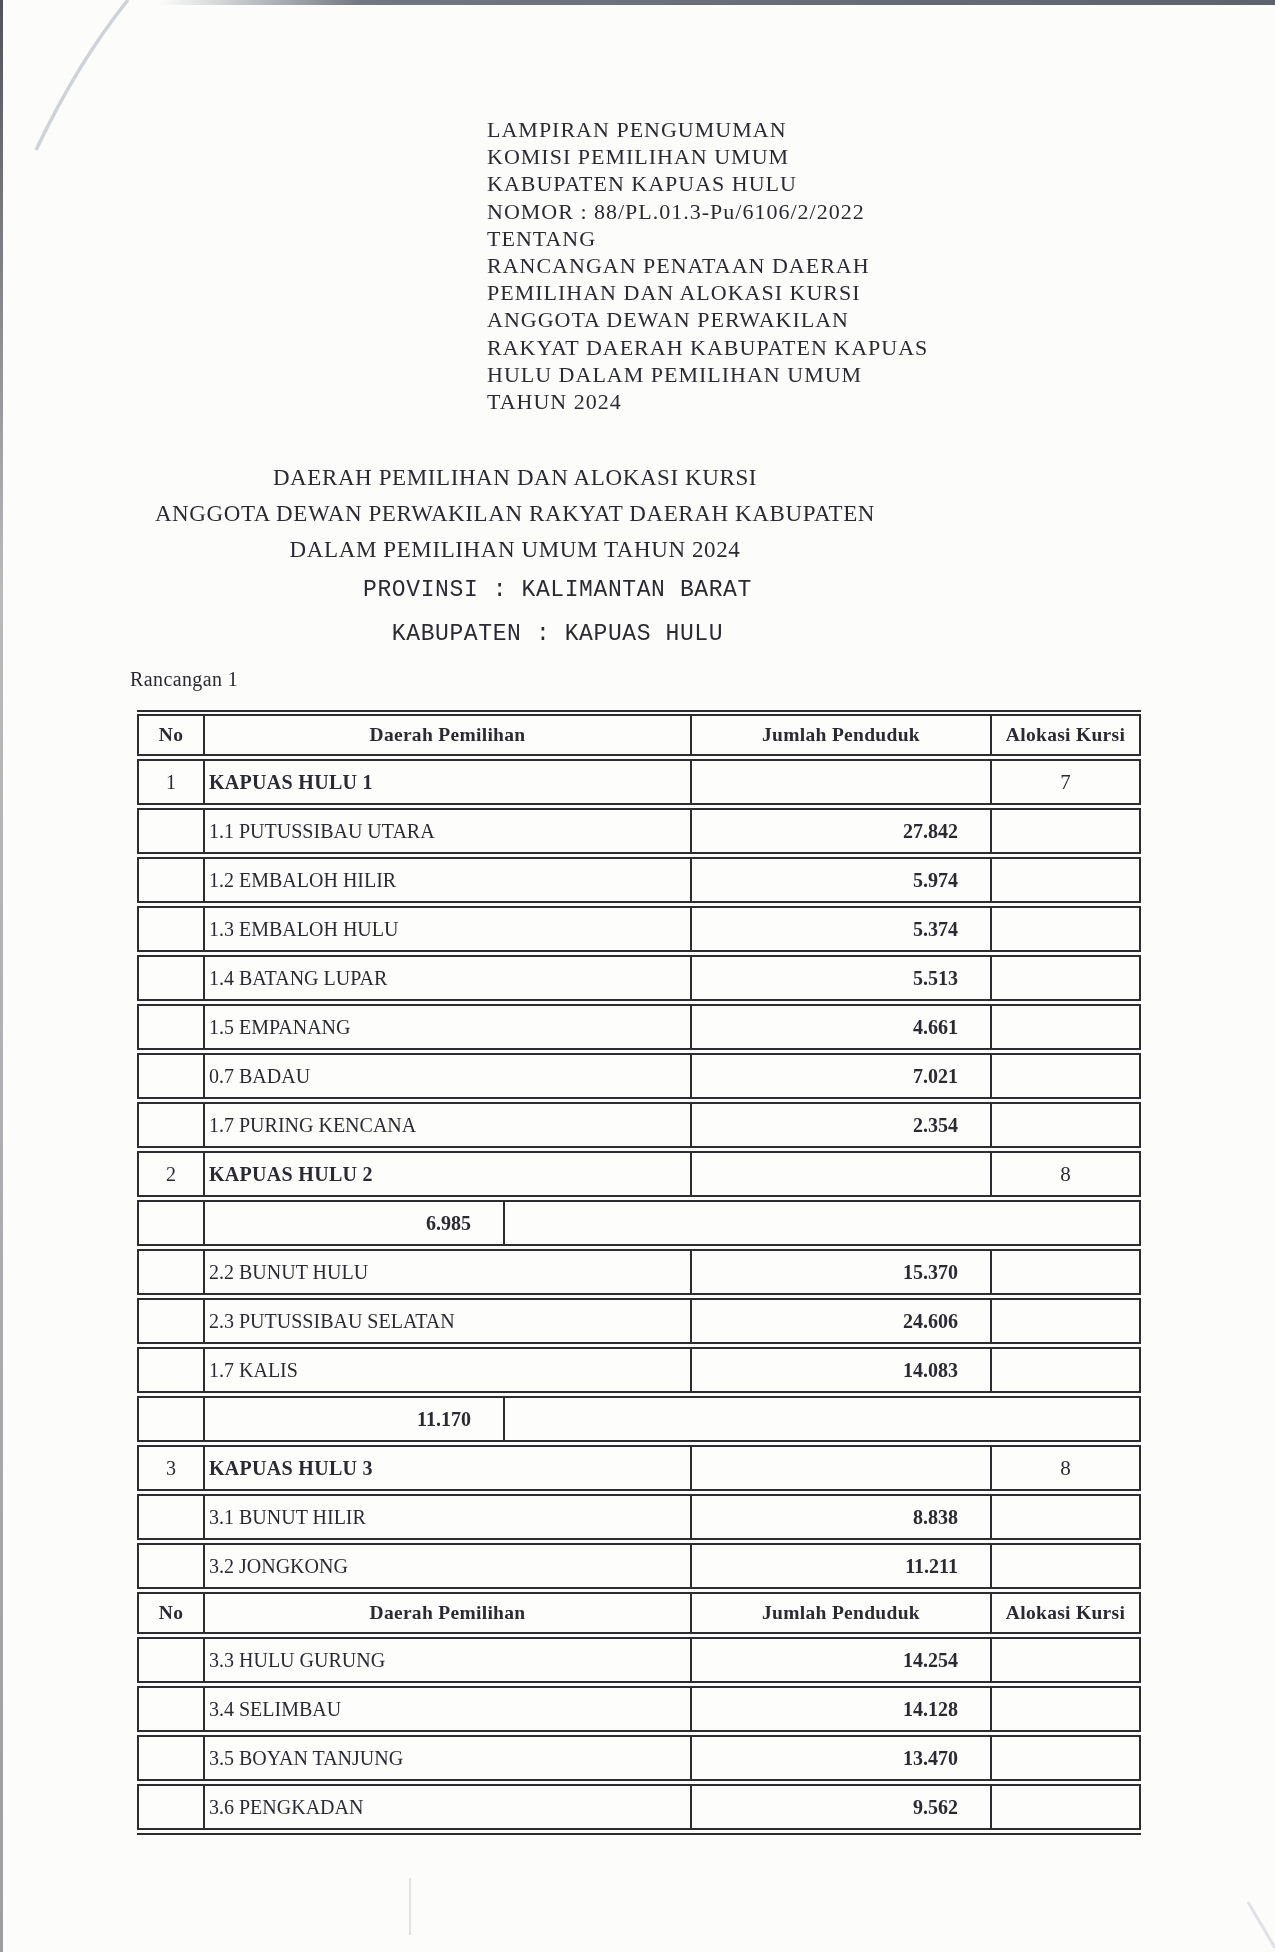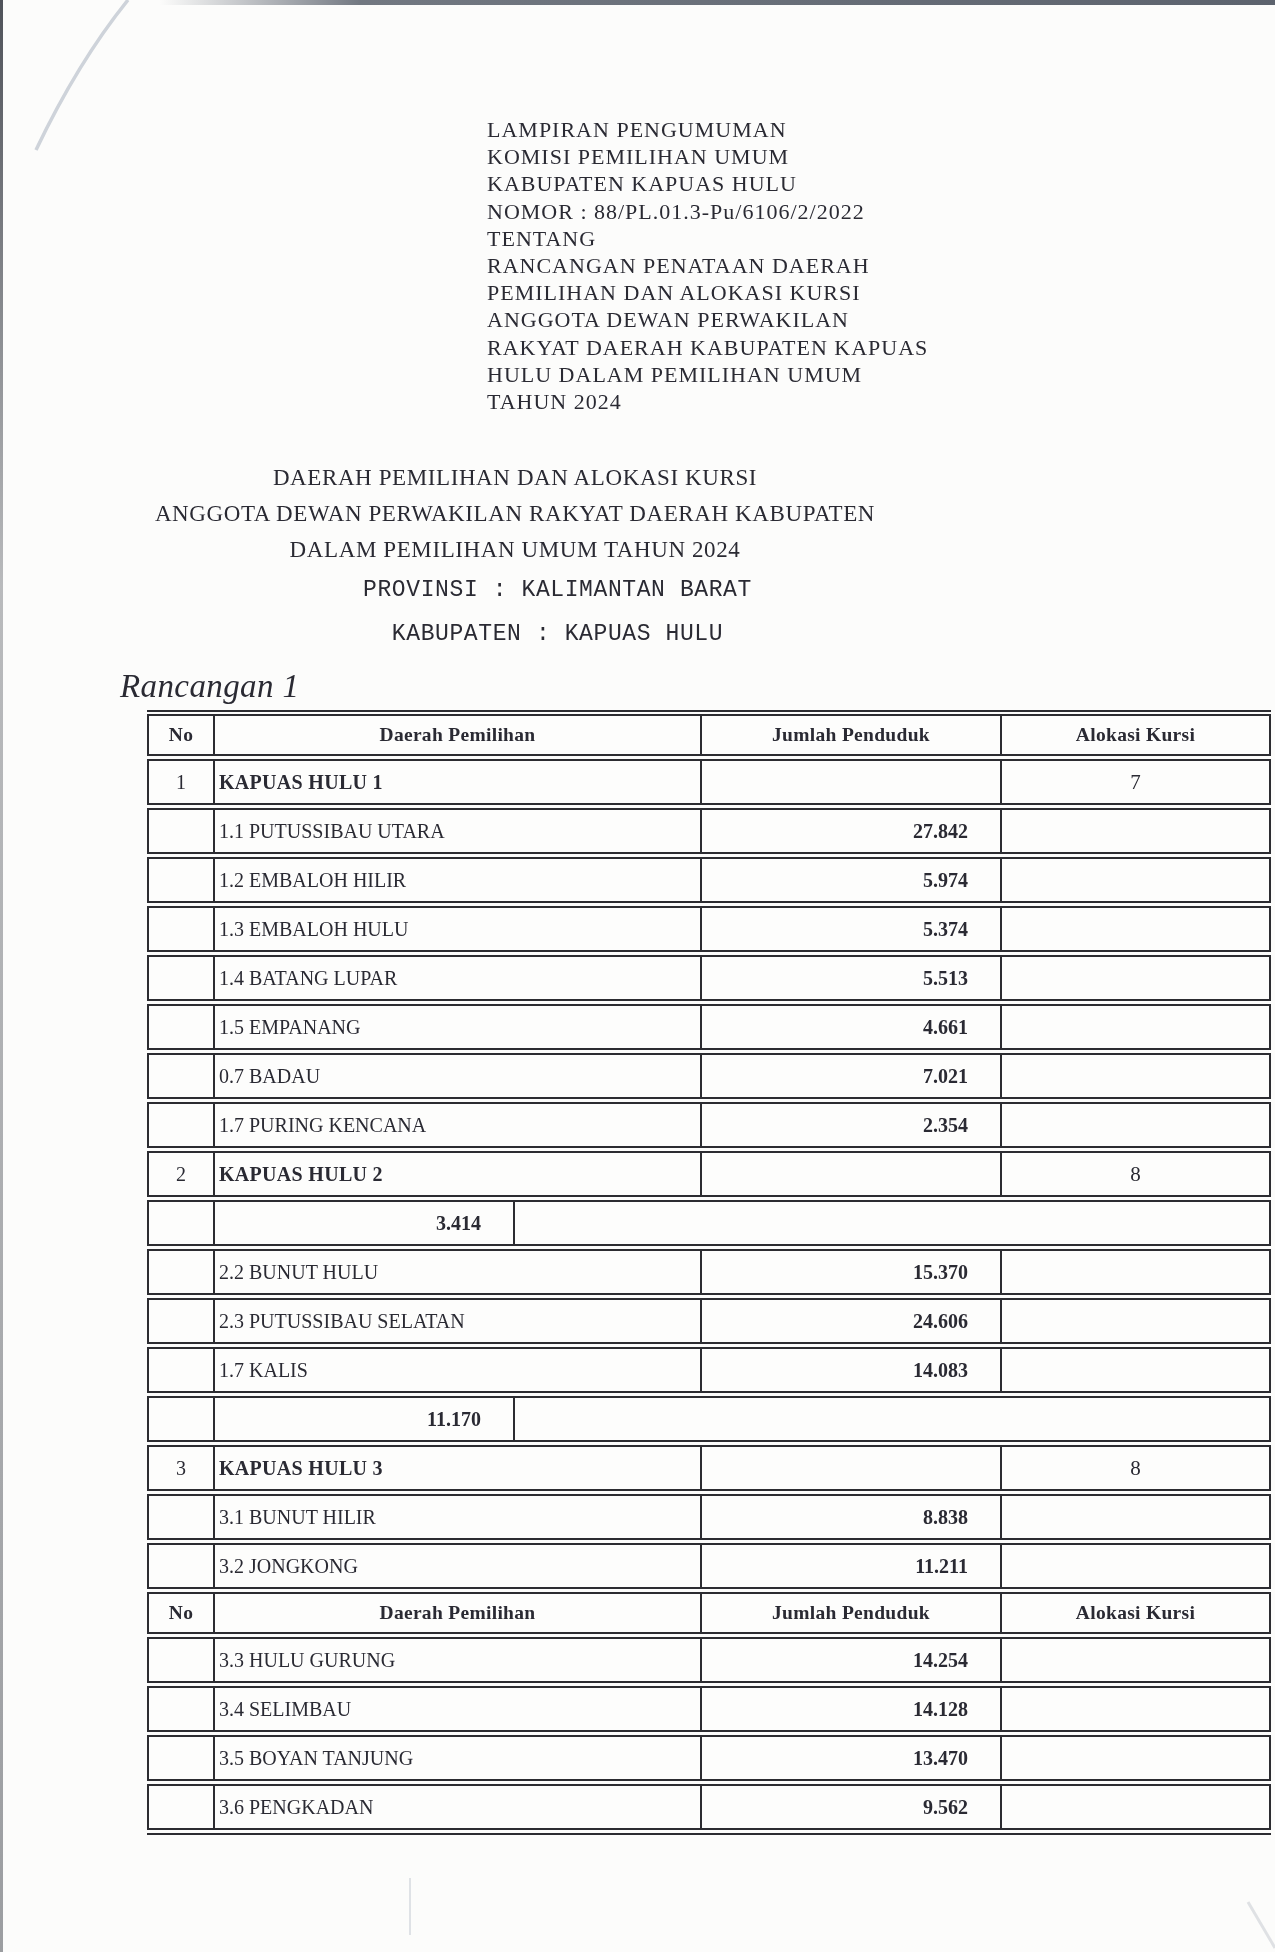--- a/index.html
+++ b/index.html
@@ -16,24 +16,24 @@
   .artifact-svg{position:absolute;top:0;left:0;pointer-events:none;}
 
   
   .letterhead{position:absolute;left:487px;top:116px;font-size:22px;line-height:27.2px;
     letter-spacing:1px;white-space:nowrap;}
   
   .title-a{position:absolute;left:100px;top:460px;width:830px;text-align:center;
     font-size:23px;line-height:36px;letter-spacing:.6px;}
   .title-b{position:absolute;left:140px;top:568px;width:835px;text-align:center;
     font-size:23px;line-height:44px;letter-spacing:.6px;font-family:Liberation Mono, monospace;}
-  .rancangan{position:absolute;left:120px;top:668px;font-size:33px;letter-spacing:.4px;font-style:italic;}
-
-  
-  .dapil-table{position:absolute;left:147px;top:710px;width:1124px;display:flex;flex-direction:column;}
+  .rancangan{position:absolute;left:130px;top:668px;font-size:20px;letter-spacing:.4px;}
+
+  
+  .dapil-table{position:absolute;left:137px;top:710px;width:1004px;display:flex;flex-direction:column;}
   .outer-line{border-top:2px solid #2c2c31;}
   .outer-line.top{margin-bottom:2px;}
   .outer-line.bottom{margin-top:3px;}
   .tbody{display:flex;flex-direction:column;row-gap:3px;}
   .trow{display:flex;border:2px solid #2c2c31;background:#fdfdfc;height:46px;box-sizing:border-box;}
   .trow.head{height:42px;margin-bottom:0;}
   .tbody .trow + .trow{}
   .cell{box-sizing:border-box;display:flex;align-items:center;border-right:2px solid #2c2c31;}
   .cell:last-child{border-right:none;}
   .c-no{width:66px;justify-content:center;font-size:20px;}
@@ -139,21 +139,21 @@
         <div class="cell c-kursi"></div>
       </div>
       <div class="trow section">
         <div class="cell c-no">2</div>
         <div class="cell c-daerah">KAPUAS HULU 2</div>
         <div class="cell c-penduduk"></div>
         <div class="cell c-kursi">8</div>
       </div>
       <div class="trow">
         <div class="cell c-no"></div>
-        <div class="cell c-penduduk">3.414</div>
+        <div class="cell c-penduduk">6.985</div>
         <div class="cell c-kursi"></div>
       </div>
       <div class="trow">
         <div class="cell c-no"></div>
         <div class="cell c-daerah">2.2 BUNUT HULU</div>
         <div class="cell c-penduduk">15.370</div>
         <div class="cell c-kursi"></div>
       </div>
       <div class="trow">
         <div class="cell c-no"></div>

